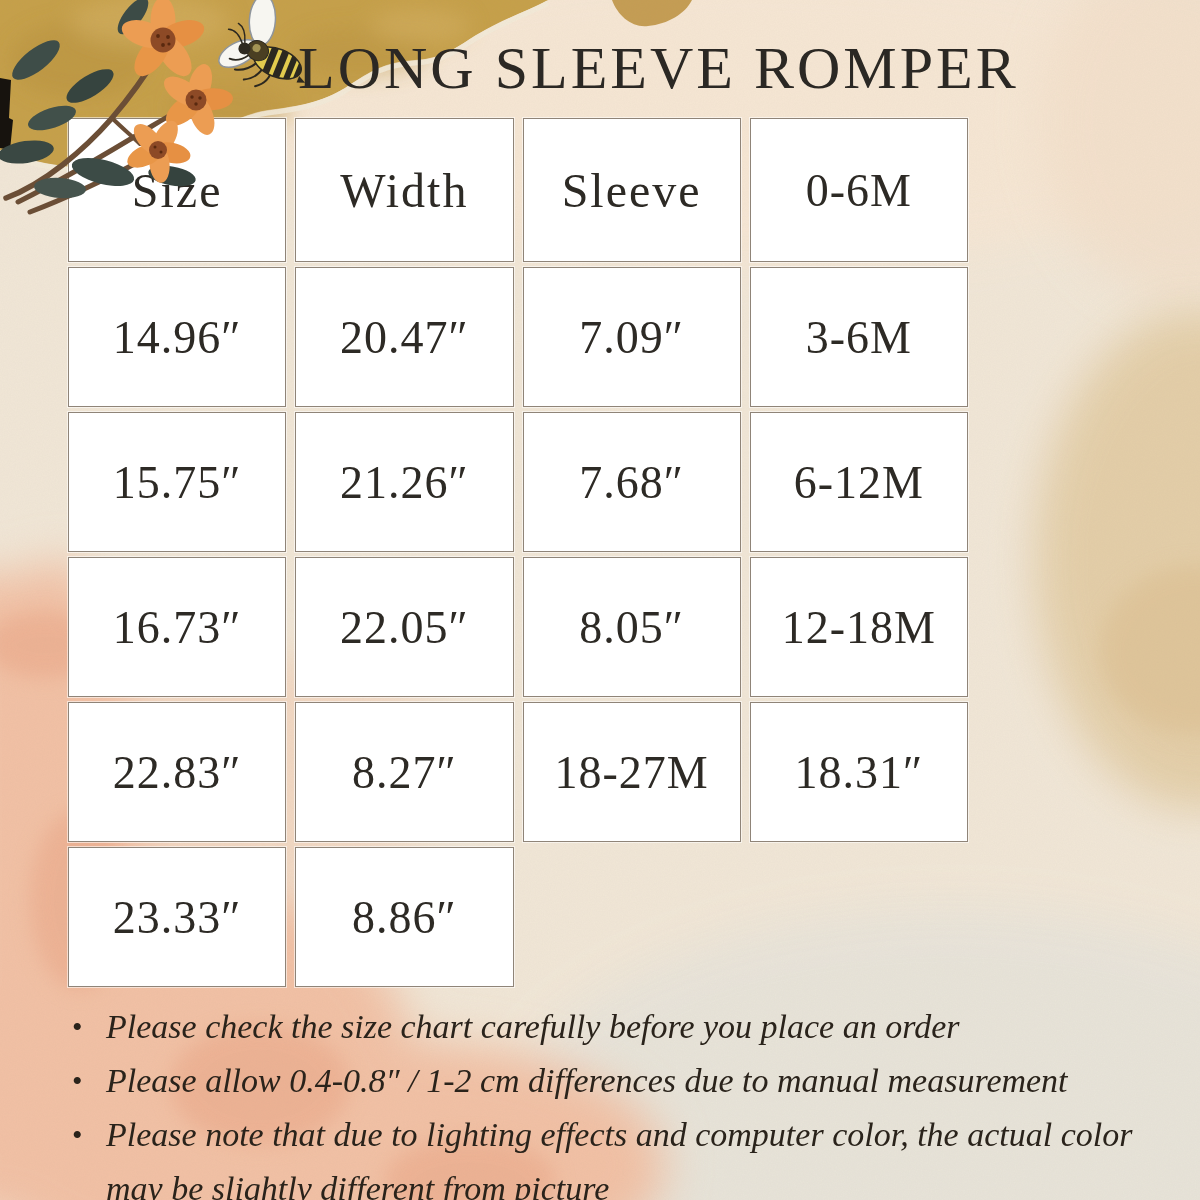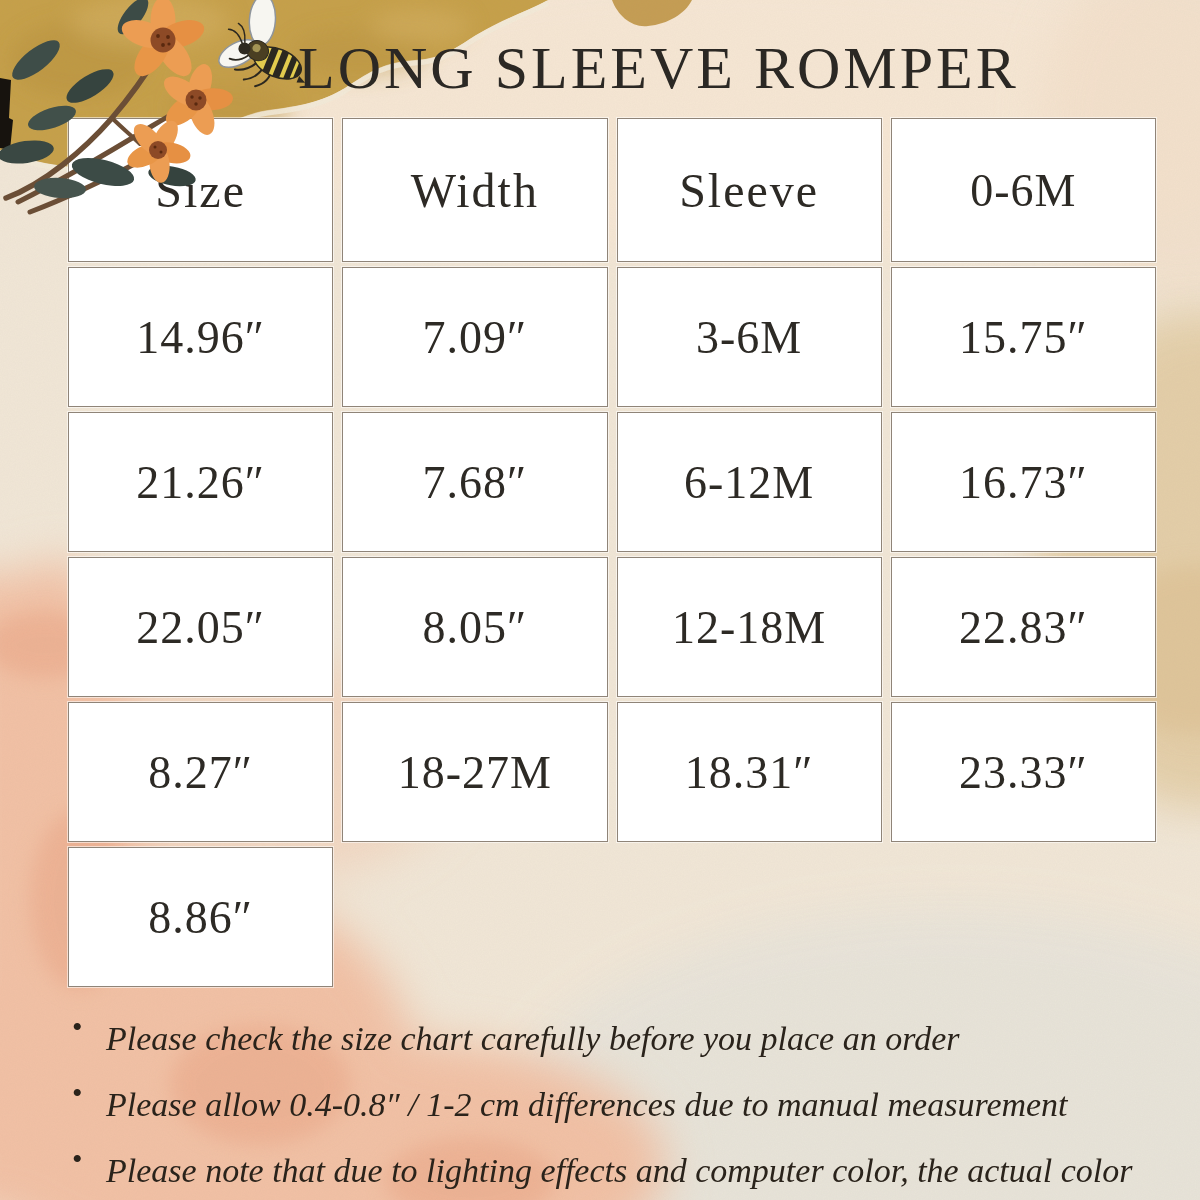--- a/index.html
+++ b/index.html
@@ -9,42 +9,42 @@
   }
   .page *{box-sizing:border-box;}
   svg.bg{position:absolute;left:0;top:0;z-index:0;}
   svg.flora{position:absolute;left:0;top:0;z-index:4;pointer-events:none;}
   .title{
     position:absolute;left:298px;top:34px;width:820px;z-index:3;
     text-align:left;font-size:60px;letter-spacing:3px;color:#2b2824;
     font-weight:400;white-space:nowrap;
   }
   .size-table{
-    position:absolute;left:68px;top:118px;width:1088px;height:869px;z-index:2;
+    position:absolute;left:68px;top:118px;width:900px;height:869px;z-index:2;
     display:grid;grid-template-columns:repeat(4,1fr);
     grid-template-rows:144px repeat(5,140px);
     column-gap:9px;row-gap:5px;
   }
   .cell{
     background:#ffffff;border:1.5px solid #8f8478;
     display:flex;align-items:center;justify-content:center;
     color:#2d2a25;font-size:46px;letter-spacing:1px;
     box-shadow:0 0 0 1px rgba(255,255,255,.55);
   }
   .cell.header{font-size:48px;letter-spacing:2px;}
   .notes{
     position:absolute;left:72px;top:1000px;width:1068px;z-index:3;
     list-style:none;margin:0;padding:0;
     color:#2a231b;font-size:34px;line-height:54px;font-style:italic;
   }
   .note{display:flex;align-items:flex-start;}
   .note .bullet{
     flex:0 0 34px;font-style:normal;font-size:30px;line-height:54px;color:#2a231b;
   }
-  .note .note-text{flex:1;margin-top:12px;}
+  .note .note-text{flex:1;}
 </style>
 </head>
 <body>
 
 <div class="page">
 
   <svg class="bg" width="1200" height="1200" viewBox="0 0 1200 1200" aria-hidden="true">
     <defs>
       <filter id="soft" x="-60%" y="-60%" width="220%" height="220%">
           <feGaussianBlur stdDeviation="22"></feGaussianBlur>
@@ -109,20 +109,21 @@
 
   <div class="title">LONG SLEEVE ROMPER</div>
 
   <div class="size-table">
     <div class="cell header">Size</div>
     <div class="cell header">Width</div>
     <div class="cell header">Sleeve</div>
 
     <div class="cell">0-6M</div>
     <div class="cell">14.96″</div>
+    <div class="cell">20.47″</div>
     <div class="cell">7.09″</div>
 
     <div class="cell">3-6M</div>
     <div class="cell">15.75″</div>
     <div class="cell">21.26″</div>
     <div class="cell">7.68″</div>
 
     <div class="cell">6-12M</div>
     <div class="cell">16.73″</div>
     <div class="cell">22.05″</div>

